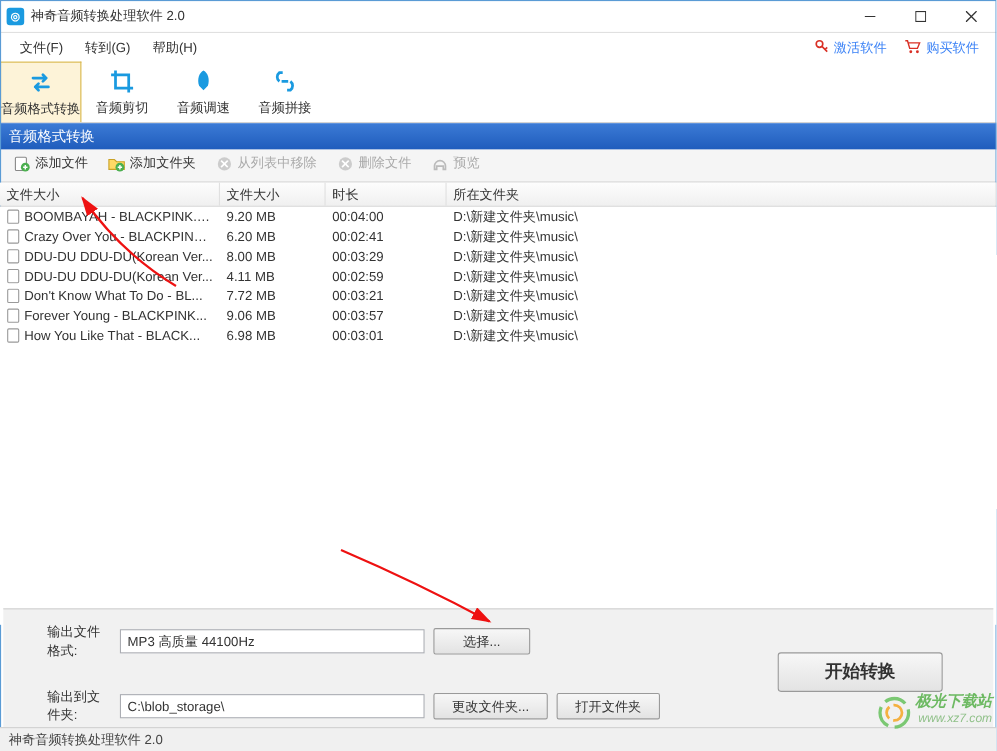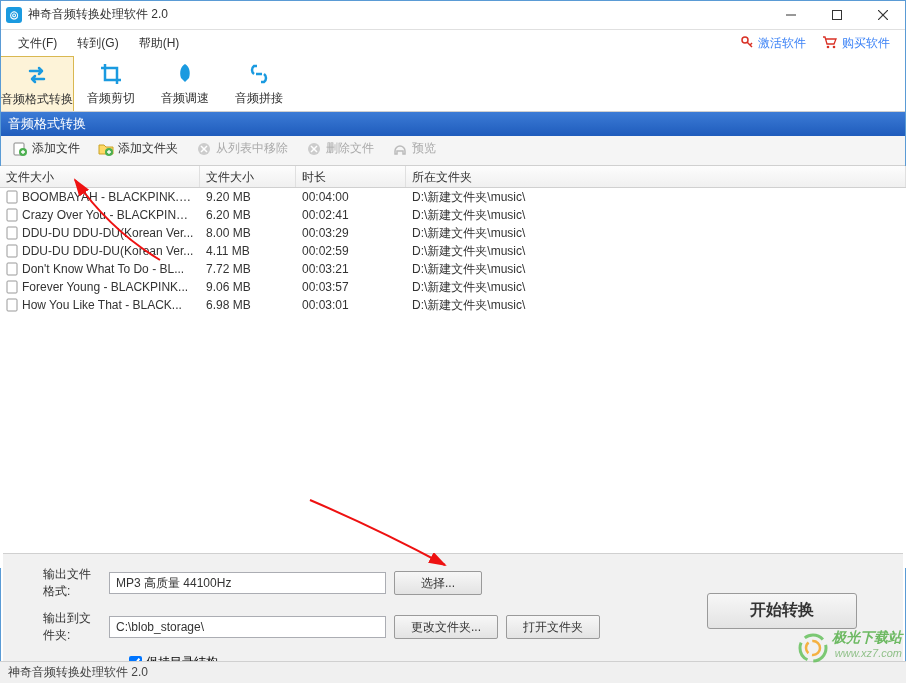--- a/index.html
+++ b/index.html
@@ -36,21 +36,21 @@
     .col-size { width: 96px; }
     .col-dur { width: 110px; }
     .col-folder { flex: 1; }
     
     .table-body { height: 380px; overflow: auto; background: #fff; }
     .table-row { height: 18px; display: flex; align-items: center; }
     .table-row .cell { padding: 1px 6px; white-space: nowrap; overflow: hidden; text-overflow: ellipsis; color: #333; }
     .file-icon { width: 14px; height: 14px; display: inline-block; vertical-align: middle; margin-right: 2px; }
     
     .bottom-panel { position: absolute; left: 3px; right: 3px; bottom: 22px; height: 108px; border-top: 1px solid #d0d0d0; background: #f1f1f1; padding: 12px 12px 6px 12px; display: flex; gap: 12px; }
-    .bottom-left { flex: 1; display: flex; flex-direction: column; gap: 10px; }
+    .bottom-left { flex: 1; display: flex; flex-direction: column; gap: 25px; }
     .form-row { display: flex; align-items: center; gap: 8px; }
     .form-label { width: 86px; text-align: left; color: #333; padding-left: 28px;}
     .form-input { width: 277px; height: 22px; padding: 2px 6px; border: 1px solid #abadb3; background: #fff; color: #333; }
     .form-btn { height: 24px; padding: 0 16px; background: linear-gradient(#f7f7f7,#e3e3e3); border: 1px solid #9a9a9a; cursor: pointer; color: #333; border-radius: 2px; min-width: 88px; }
     .checkbox-row { display: flex; align-items: center; gap: 4px; padding-left: 114px; }
     
     .convert-btn { width: 150px; height: 36px; background: linear-gradient(#f7f7f7,#e3e3e3); border: 1px solid #9a9a9a; font-size: 16px; font-weight: bold; cursor: pointer; color: #333; border-radius: 3px; align-self: center; margin-right: 34px; }
     
     .statusbar { position: absolute; bottom: 0; left: 0; right: 0; height: 22px; background: #f0f0f0; border-top: 1px solid #d0d0d0; display: flex; align-items: center; padding: 0 8px; color: #444; }
     

